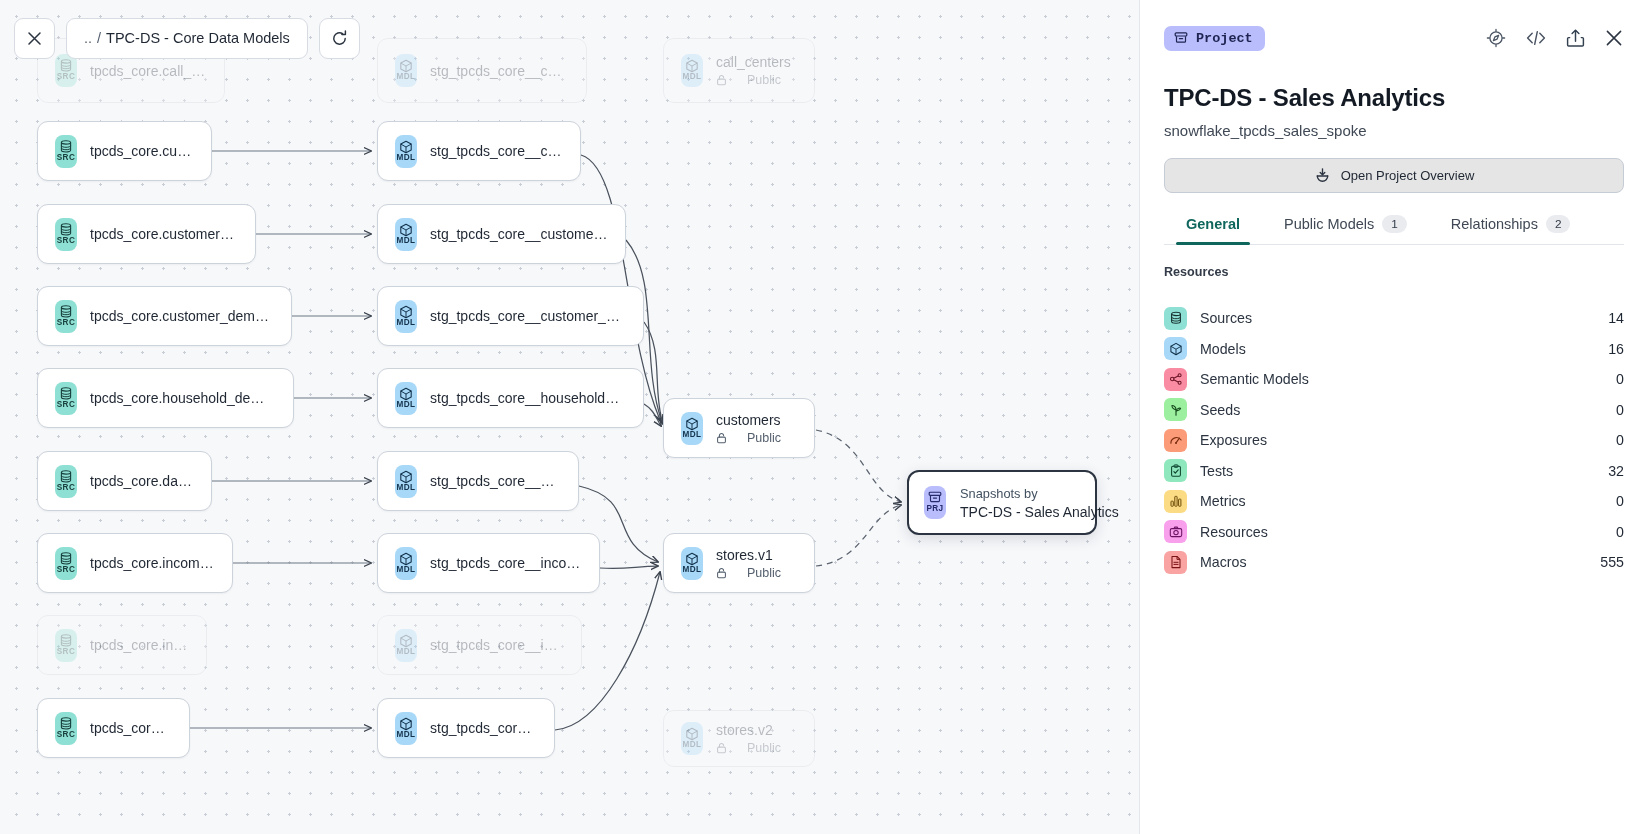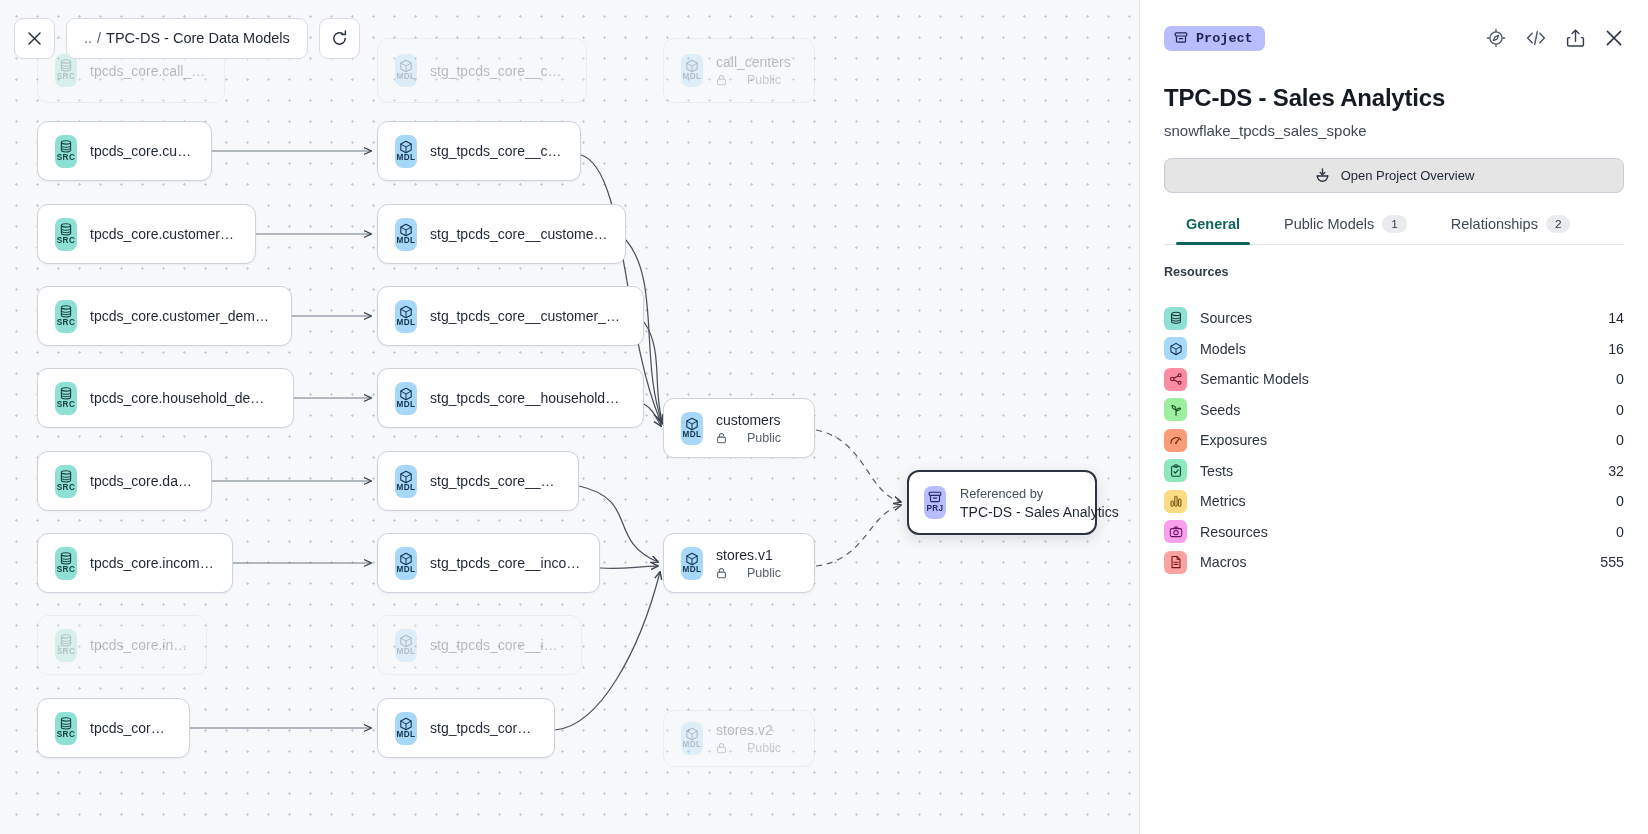--- a/index.html
+++ b/index.html
@@ -520,21 +520,21 @@
         <span class="bg-ic">
           <svg width="14" height="13" viewBox="0 0 14 13">
               <rect x="1.2" y="1.2" width="11.6" height="3.2" rx="1" stroke="#242a6b" stroke-width="1.15" fill="none"></rect>
               <path d="M2.5 4.6 V9.6 a1 1 0 0 0 1 1 h7 a1 1 0 0 0 1 -1 V4.6" stroke="#242a6b" stroke-width="1.15" fill="none"></path>
               <path d="M5.4 7.1 h3.2" stroke="#242a6b" stroke-width="1.15" stroke-linecap="round"></path>
             </svg>
         </span>
         <span class="bg-tx">PRJ</span>
       </span>
       <div class="node-body">
-        <div class="node-kicker">Referenced by</div>
+        <div class="node-kicker">Snapshots by</div>
         <div class="node-prjname">TPC-DS - Sales Analytics</div>
       </div>
     </div>
   </div>
 
   <div class="side">
 
     <div class="side-head">
       <span class="kind-chip">
         <span class="icon">

